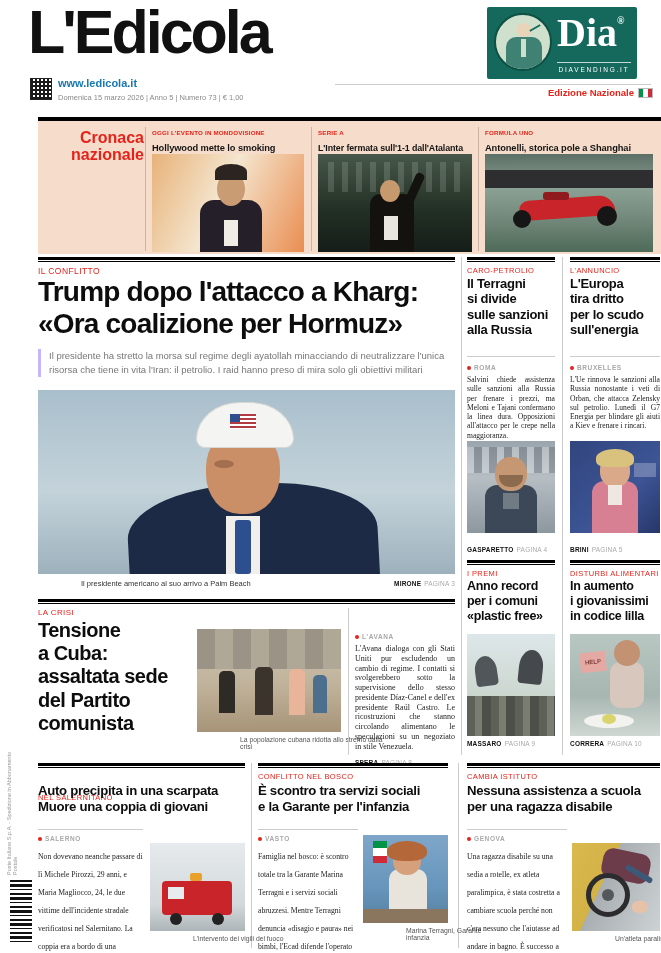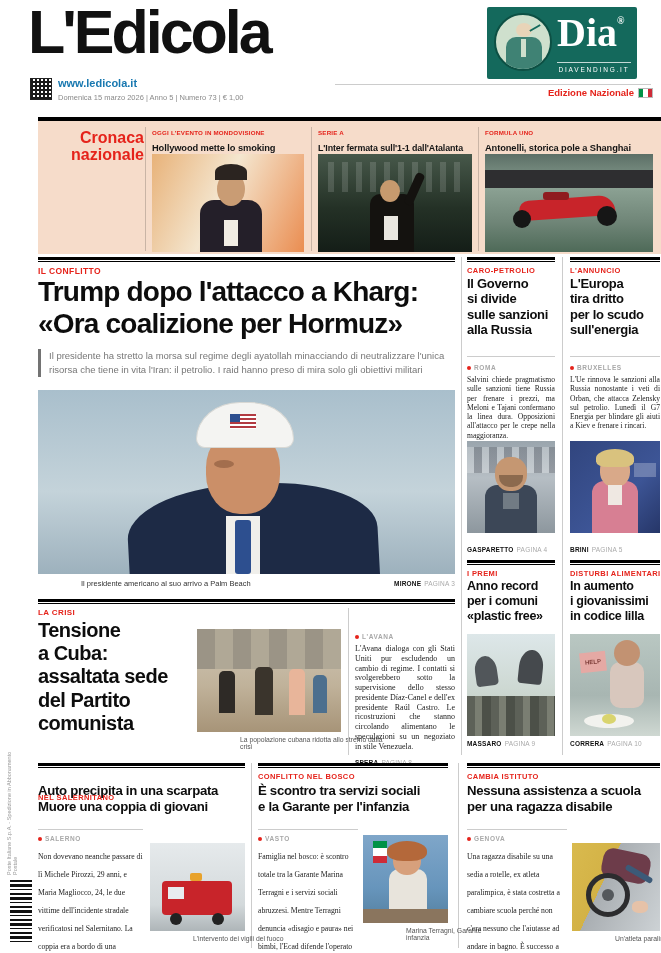--- a/index.html
+++ b/index.html
@@ -3,21 +3,21 @@
 <meta charset="utf-8">
 <style>
   html,body{margin:0;padding:0;background:#888;}
   .page{position:relative;width:661px;height:953px;background:#fff;overflow:hidden;
         font-family:"Liberation Sans",sans-serif;color:#111;}
   .abs{position:absolute;}
   .pre{white-space:pre-line;}
   .rule{position:absolute;height:5px;background:linear-gradient(#000 0 3px,#fff 3px 4px,#000 4px 5px);}
   .thin{position:absolute;height:1px;background:#ccc;}
   .vline{position:absolute;width:1px;background:#ccc;}
-  .kicker{position:absolute;color:#e5231b;font-weight:bold;font-size:7.5px;letter-spacing:.4px;text-align:center;}
+  .kicker{position:absolute;color:#e5231b;font-weight:normal;font-size:7.5px;letter-spacing:.4px;text-align:center;}
   .hl{position:absolute;font-weight:bold;color:#0d0d0d;}
   .serif{font-family:"Liberation Serif",serif;text-align:justify;color:#222;}
   .locrow{position:absolute;display:flex;align-items:center;gap:3px;}
   .pin{width:4px;height:4px;border-radius:50%;background:#e5231b;flex:0 0 auto;}
   .loc{font-size:6.5px;color:#a8a8a8;font-weight:bold;letter-spacing:.6px;}
   .by{font-size:6.5px;letter-spacing:.2px;}
   .by .a{font-weight:bold;color:#111;}
   .by .pg{color:#aaa;margin-left:3px;}
   .photo{position:absolute;overflow:hidden;background:#dcdcdc;}
   .cap{font-size:7px;color:#555;padding-left:43px;}
@@ -102,21 +102,21 @@
       <div class="shape" style="left:28px;top:56px;width:18px;height:18px;border-radius:50%;background:#161616;"></div>
       <div class="shape" style="left:112px;top:52px;width:20px;height:20px;border-radius:50%;background:#161616;"></div>
       <div class="shape" style="left:58px;top:38px;width:26px;height:8px;background:#8f1b1f;border-radius:3px;"></div>
     </div>
   </div>
 
   <div class="rule" style="left:38px;top:257px;width:417px;"></div>
   <div class="kicker" style="left:38px;top:266px;font-size:8.5px;">IL CONFLITTO</div>
   <div class="hl pre" style="left:38px;top:276px;width:420px;font-size:28px;line-height:1.13;letter-spacing:-.8px;">Trump dopo l'attacco a Kharg:
 «Ora coalizione per Hormuz»</div>
-  <div class="abs" style="left:38px;top:349px;width:408px;font-size:9.5px;line-height:1.45;color:#777;border-left:3px solid #737373;padding-left:8px;">Il presidente ha stretto la morsa sul regime degli ayatollah minacciando di neutralizzare l'unica risorsa che tiene in vita l'Iran: il petrolio. I raid hanno preso di mira solo gli obiettivi militari</div>
+  <div class="abs" style="left:38px;top:349px;width:408px;font-size:9.5px;line-height:1.45;color:#777;border-left:3px solid #c4b5fd;padding-left:8px;">Il presidente ha stretto la morsa sul regime degli ayatollah minacciando di neutralizzare l'unica risorsa che tiene in vita l'Iran: il petrolio. I raid hanno preso di mira solo gli obiettivi militari</div>
 
   <div class="photo" style="left:38px;top:390px;width:417px;height:184px;background:linear-gradient(180deg,#a9bfcc 0%,#c4d3da 55%,#9db1bd 100%);">
     <div class="shape" style="left:90px;bottom:-20px;width:250px;height:110px;border-radius:45% 45% 0 0;background:#1d2a45;transform:rotate(-3deg);"></div>
     <div class="shape" style="left:188px;bottom:0;width:34px;height:58px;background:#f0efeb;"></div>
     <div class="shape" style="left:197px;bottom:0;width:16px;height:54px;background:#2d4f8f;border-radius:3px;"></div>
     <div class="shape" style="left:168px;top:38px;width:74px;height:86px;border-radius:46%;background:#cb8f68;"></div>
     <div class="shape" style="left:158px;top:12px;width:96px;height:44px;border-radius:50% 50% 10px 10px/90% 90% 10px 10px;background:#f4f4f2;border:1px solid #d8d8d4;"></div>
     <div class="shape" style="left:192px;top:24px;width:26px;height:15px;background:repeating-linear-gradient(180deg,#b23a42 0 2px,#fff 2px 4px);"></div>
     <div class="shape" style="left:192px;top:24px;width:10px;height:8px;background:#2d4f8f;"></div>
     <div class="shape" style="left:176px;top:70px;width:20px;height:8px;border-radius:50%;background:rgba(90,50,30,.35);"></div>
@@ -124,30 +124,30 @@
   <div class="abs" style="left:38px;top:579px;width:417px;display:flex;justify-content:space-between;align-items:baseline;">
     <span class="cap" style="color:#333;font-size:7.5px;">Il presidente americano al suo arrivo a Palm Beach</span>
     <span class="by"><span class="a">MIRONE</span><span class="pg">PAGINA 3</span></span>
   </div>
 
   <div class="vline" style="left:461px;top:257px;height:498px;"></div>
   <div class="vline" style="left:562px;top:257px;height:498px;"></div>
 
   <div class="rule" style="left:467px;top:257px;width:88px;"></div>
   <div class="kicker" style="left:467px;top:266px;">CARO-PETROLIO</div>
-  <div class="hl pre" style="left:467px;top:276px;width:90px;font-size:13px;line-height:1.18;letter-spacing:-.3px;">Il Governo
+  <div class="hl pre" style="left:467px;top:276px;width:90px;font-size:13px;line-height:1.18;letter-spacing:-.3px;">Il Terragni
 si divide
 sulle sanzioni
 alla Russia</div>
   <div class="thin" style="left:467px;top:356px;width:88px;"></div>
   <div class="locrow" style="left:467px;top:364px;">
     <span class="pin"></span>
     <span class="loc">ROMA</span>
   </div>
-  <div class="abs serif" style="left:467px;top:375px;width:88px;font-size:7.6px;line-height:1.22;">Salvini chiede pragmatismo sulle sanzioni tiene Russia per frenare i prezzi, ma Meloni e Tajani confermano la linea dura. Opposizioni all'attacco per le crepe nella maggioranza.</div>
+  <div class="abs serif" style="left:467px;top:375px;width:88px;font-size:7.6px;line-height:1.22;">Salvini chiede assistenza sulle sanzioni alla Russia per frenare i prezzi, ma Meloni e Tajani confermano la linea dura. Opposizioni all'attacco per le crepe nella maggioranza.</div>
   <div class="photo" style="left:467px;top:441px;width:88px;height:92px;background:linear-gradient(180deg,#9aa5ad 0%,#b6bec4 40%,#8d979e 100%);">
     <div class="shape" style="left:0;top:6px;width:88px;height:26px;background:repeating-linear-gradient(90deg,rgba(255,255,255,.25) 0 7px,rgba(60,60,70,.25) 7px 15px);"></div>
     <div class="shape" style="left:18px;top:44px;width:52px;height:50px;border-radius:12px 12px 0 0;background:#3c4757;"></div>
     <div class="shape" style="left:28px;top:16px;width:32px;height:34px;border-radius:46%;background:#c59772;"></div>
     <div class="shape" style="left:32px;top:34px;width:24px;height:12px;border-radius:0 0 10px 10px;background:rgba(70,50,35,.45);"></div>
     <div class="shape" style="left:36px;top:52px;width:16px;height:16px;background:#717b84;"></div>
   </div>
   <div class="by abs" style="left:467px;top:546px;">
     <span class="a">GASPARETTO</span><span class="pg">PAGINA 4</span>
   </div>

